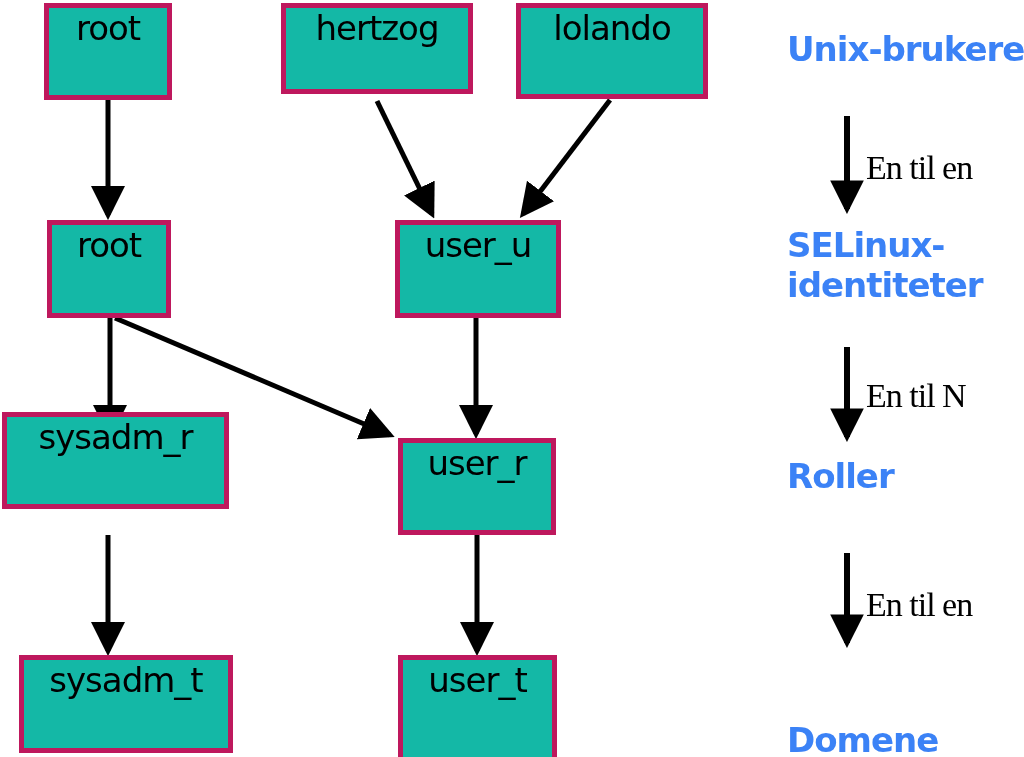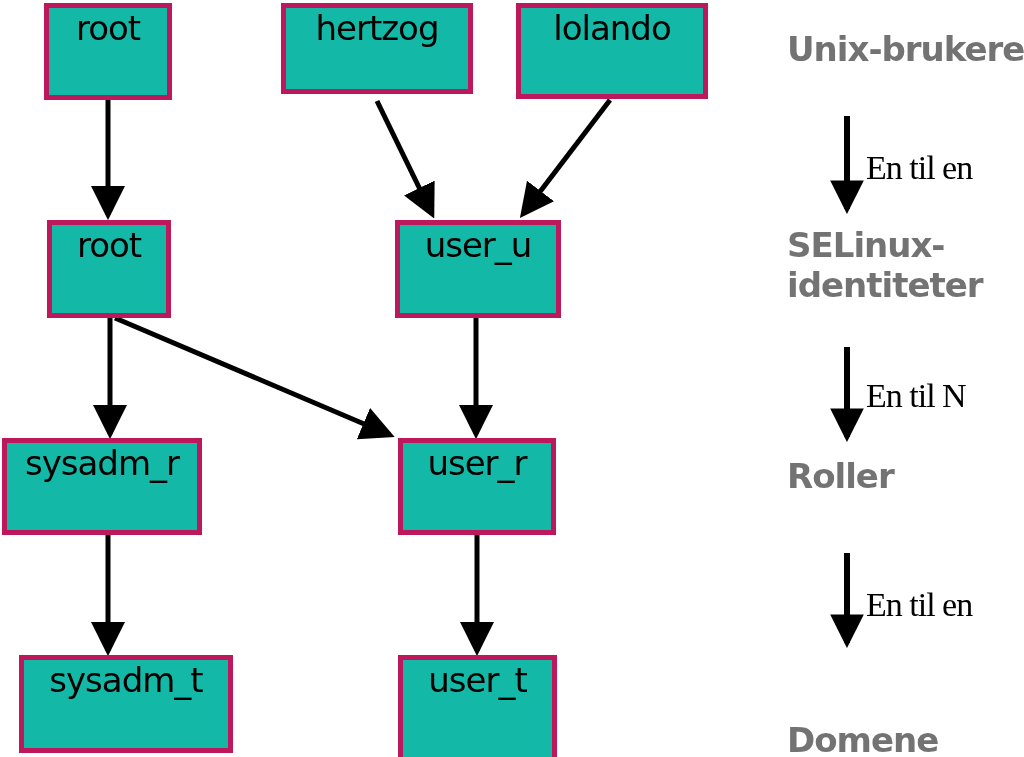--- a/index.html
+++ b/index.html
@@ -30,42 +30,42 @@
     font-size: 34px;
     letter-spacing: -1px;
     color: #000000;
     white-space: nowrap;
   }
   #n-unix-root      { left: 44px;  top: 3px;   width: 128px; height: 97px; }
   #n-unix-hertzog   { left: 281px; top: 3px;   width: 192px; height: 91px; }
   #n-unix-lolando   { left: 516px; top: 3px;   width: 192px; height: 96px; }
   #n-sel-root       { left: 47px;  top: 220px; width: 124px; height: 98px; }
   #n-sel-user-u     { left: 395px; top: 220px; width: 166px; height: 98px; }
-  #n-role-sysadm-r  { left: 2px;   top: 438px; width: 200px; height: 97px; }
+  #n-role-sysadm-r  { left: 2px;   top: 412px; width: 227px; height: 97px; }
   #n-role-user-r    { left: 398px; top: 438px; width: 158px; height: 97px; }
   #n-dom-sysadm-t   { left: 2px;   top: 655px; width: 214px; height: 98px; margin-left: 17px; }
   #n-dom-user-t     { left: 398px; top: 655px; width: 159px; height: 118px; }
   
   #edges {
     position: absolute;
     left: 0; top: 0;
     width: 1024px;
     height: 757px;
     pointer-events: none;
   }
   
   .legend-title {
     position: absolute;
     left: 787px;
     font-weight: bold;
     font-size: 34px;
     line-height: 40px;
     letter-spacing: -1px;
     white-space: nowrap;
-    color: #737373;
+    color: #3b82f6;
   }
   #legend-unix-users  { top: 29px; }
   #legend-identities  { top: 225px; }
   #legend-roles       { top: 456px; }
   #legend-domains     { top: 720px; }
   .legend-arrow-label {
     position: absolute;
     left: 866px;
     font-size: 34px;
     line-height: 34px;

